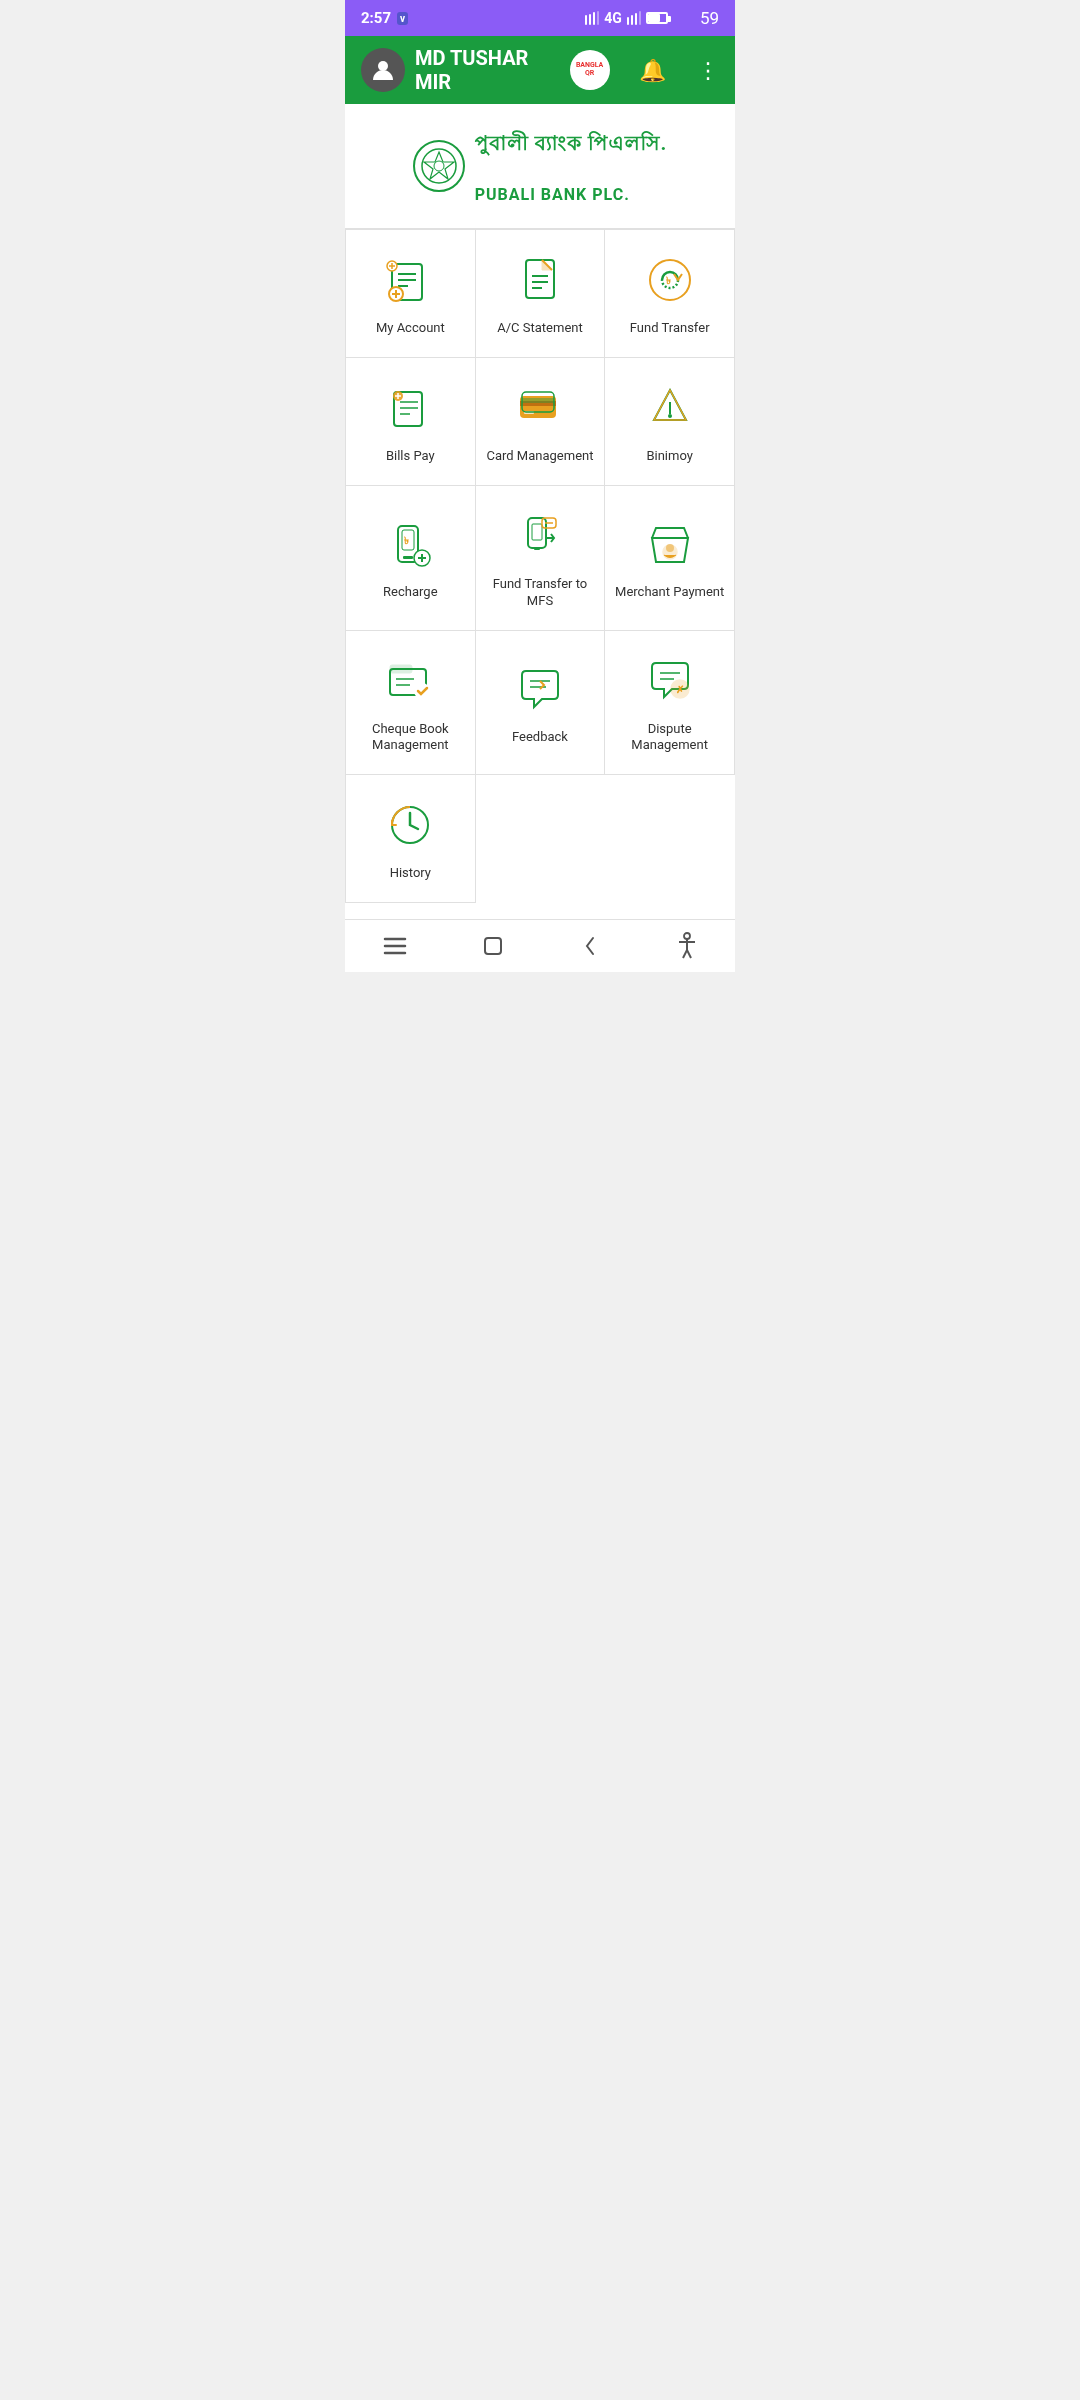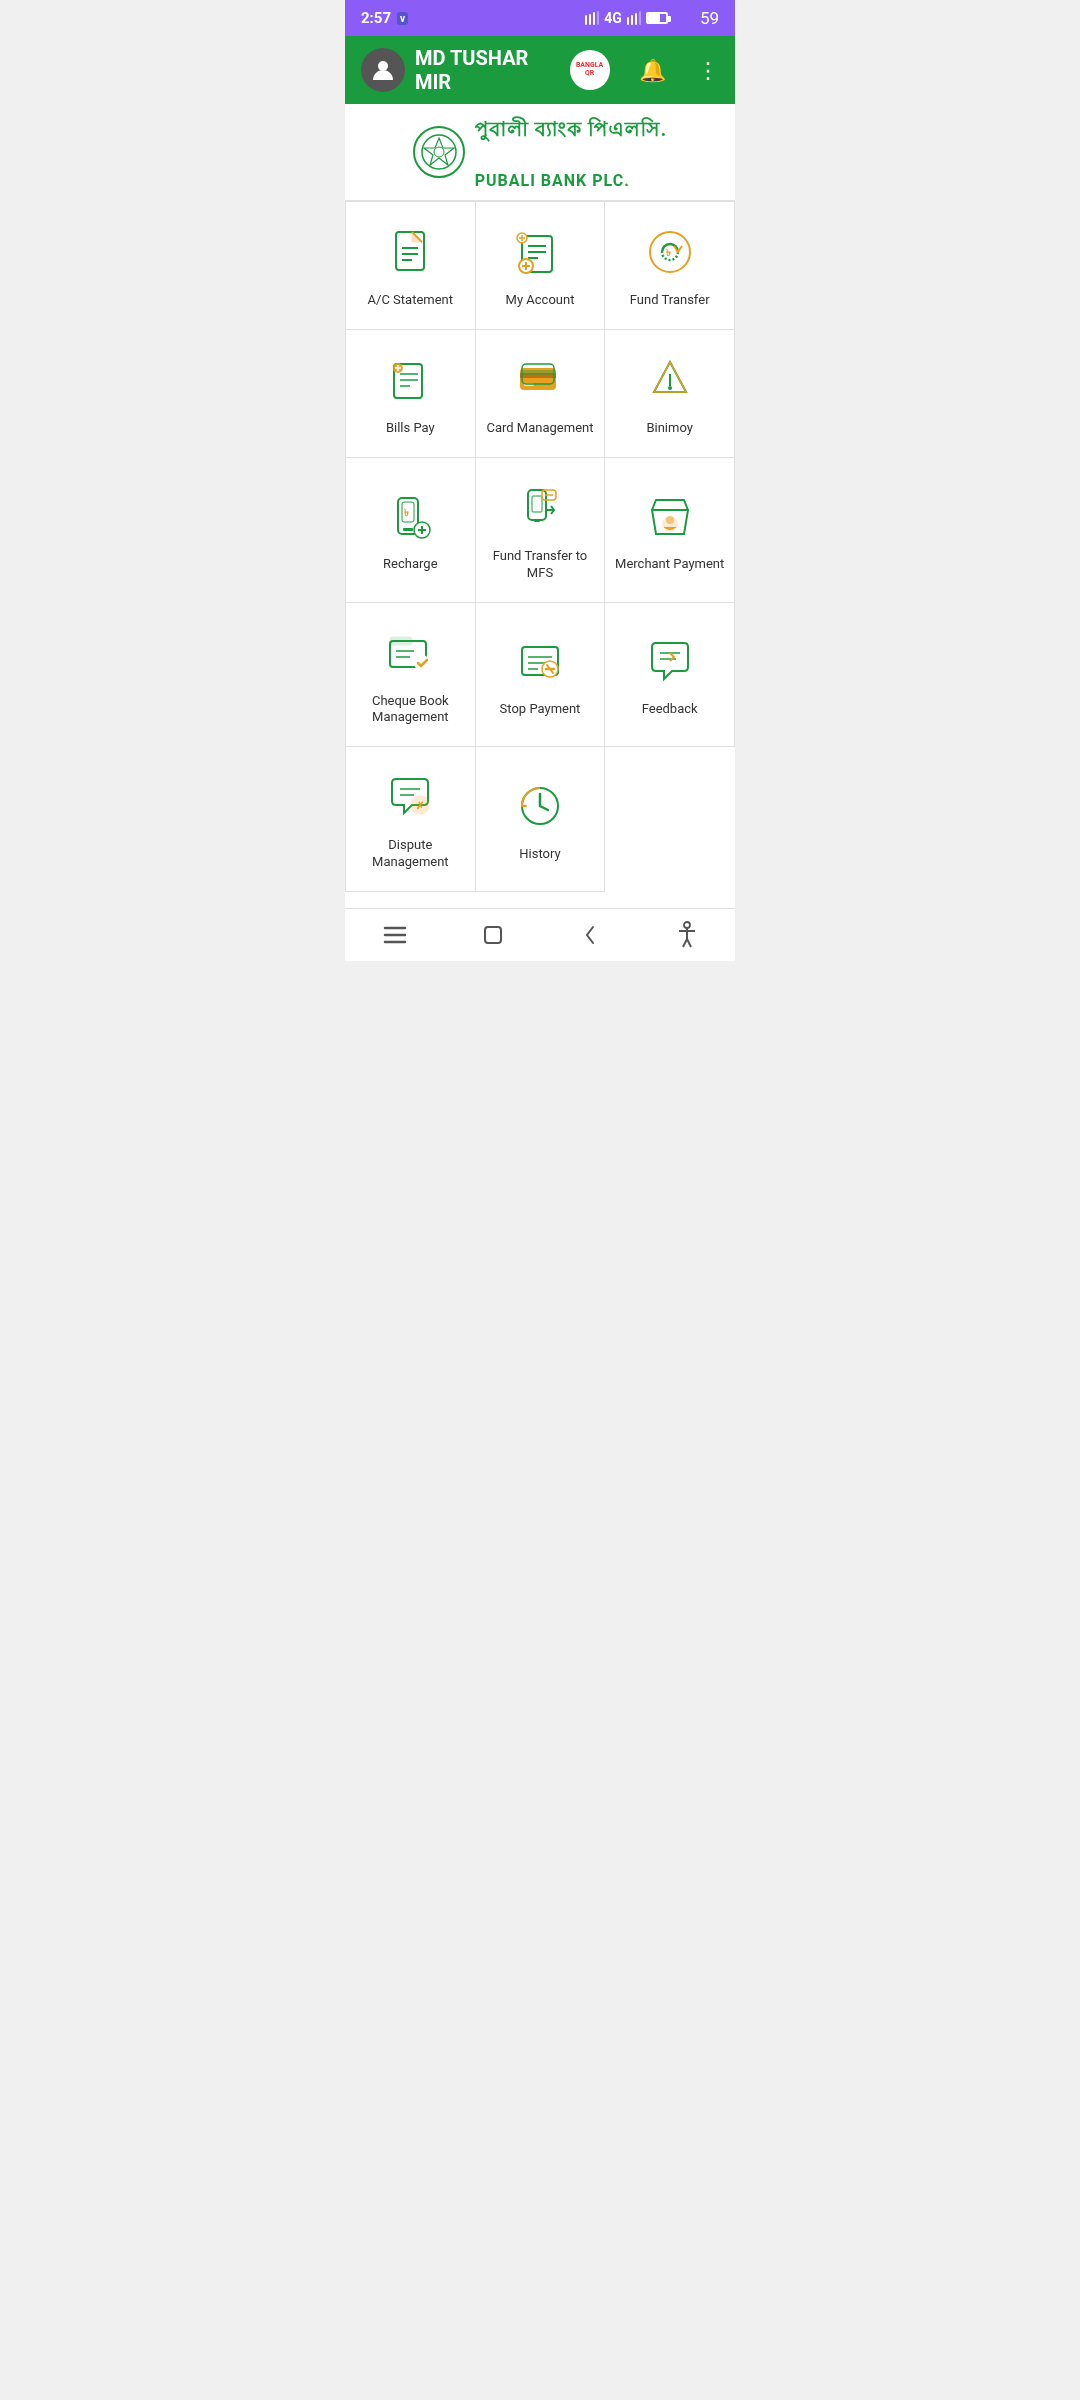--- a/index.html
+++ b/index.html
@@ -124,21 +124,21 @@
       background: white;
       margin: 0;
       padding-bottom: 16px;
     }
 
     
     .bank-logo-section {
       display: flex;
       justify-content: center;
       align-items: center;
-      padding: 10px 16px;
+      padding: 24px 16px;
       border-bottom: 1px solid #e0e0e0;
     }
     .bank-logo-circle {
       width: 52px;
       height: 52px;
       border: 2px solid #1a9c3e;
       border-radius: 50%;
       display: flex;
       align-items: center;
       justify-content: center;
@@ -285,52 +285,52 @@
       <span class="bank-name-bangla">পুবালী ব্যাংক পিএলসি.</span>
       <span class="bank-name-english">PUBALI BANK PLC.</span>
     </div>
   </div>
 
   <div class="menu-grid">
 
     <div class="menu-item">
       <div class="menu-item-icon">
         <svg viewBox="0 0 52 52" fill="none">
-          <rect x="12" y="6" width="28" height="38" rx="3" stroke="#1a9c3e" stroke-width="2" fill="none"></rect>
-          <path d="M28 6 L38 16" stroke="#e8a020" stroke-width="2"></path>
-          <path d="M28 6 L28 16 L38 16" fill="#e8a020" opacity="0.3" stroke="#e8a020" stroke-width="1"></path>
-          <line x1="18" y1="22" x2="34" y2="22" stroke="#1a9c3e" stroke-width="2"></line>
-          <line x1="18" y1="28" x2="34" y2="28" stroke="#1a9c3e" stroke-width="2"></line>
-          <line x1="18" y1="34" x2="28" y2="34" stroke="#1a9c3e" stroke-width="2"></line>
-        </svg>
-      </div>
-      <span class="menu-item-label">A/C Statement</span>
-    </div>
-
-    <div class="menu-item">
-      <div class="menu-item-icon">
-        <svg viewBox="0 0 52 52" fill="none">
           <rect x="8" y="10" width="30" height="36" rx="3" stroke="#1a9c3e" stroke-width="2" fill="none"></rect>
           <line x1="14" y1="20" x2="32" y2="20" stroke="#1a9c3e" stroke-width="2"></line>
           <line x1="14" y1="26" x2="32" y2="26" stroke="#1a9c3e" stroke-width="2"></line>
           <line x1="14" y1="32" x2="24" y2="32" stroke="#1a9c3e" stroke-width="2"></line>
           <circle cx="12" cy="40" r="7" fill="white" stroke="#e8a020" stroke-width="2"></circle>
           <line x1="12" y1="36" x2="12" y2="44" stroke="#e8a020" stroke-width="2"></line>
           <line x1="8" y1="40" x2="16" y2="40" stroke="#e8a020" stroke-width="2"></line>
           <circle cx="8" cy="12" r="5" fill="white" stroke="#e8a020" stroke-width="1.5"></circle>
           <line x1="8" y1="9" x2="8" y2="15" stroke="#e8a020" stroke-width="1.5"></line>
           <line x1="5" y1="12" x2="11" y2="12" stroke="#e8a020" stroke-width="1.5"></line>
         </svg>
       </div>
       <span class="menu-item-label">My Account</span>
     </div>
 
     <div class="menu-item">
       <div class="menu-item-icon">
         <svg viewBox="0 0 52 52" fill="none">
+          <rect x="12" y="6" width="28" height="38" rx="3" stroke="#1a9c3e" stroke-width="2" fill="none"></rect>
+          <path d="M28 6 L38 16" stroke="#e8a020" stroke-width="2"></path>
+          <path d="M28 6 L28 16 L38 16" fill="#e8a020" opacity="0.3" stroke="#e8a020" stroke-width="1"></path>
+          <line x1="18" y1="22" x2="34" y2="22" stroke="#1a9c3e" stroke-width="2"></line>
+          <line x1="18" y1="28" x2="34" y2="28" stroke="#1a9c3e" stroke-width="2"></line>
+          <line x1="18" y1="34" x2="28" y2="34" stroke="#1a9c3e" stroke-width="2"></line>
+        </svg>
+      </div>
+      <span class="menu-item-label">A/C Statement</span>
+    </div>
+
+    <div class="menu-item">
+      <div class="menu-item-icon">
+        <svg viewBox="0 0 52 52" fill="none">
           <circle cx="26" cy="26" r="20" stroke="#e8a020" stroke-width="2" fill="none"></circle>
           <path d="M18 26 A8 8 0 0 1 34 26" stroke="#1a9c3e" stroke-width="2.5" fill="none"></path>
           <path d="M34 26 A8 8 0 0 1 18 26" stroke="#1a9c3e" stroke-width="2.5" fill="none" stroke-dasharray="2 2"></path>
           <text x="22" y="30" font-size="10" fill="#e8a020" font-weight="bold">৳</text>
           <path d="M30 20 L34 26 L38 20" stroke="#e8a020" stroke-width="2" fill="none"></path>
         </svg>
       </div>
       <span class="menu-item-label">Fund Transfer</span>
     </div>
 
@@ -423,34 +423,20 @@
           <line x1="12" y1="24" x2="30" y2="24" stroke="#1a9c3e" stroke-width="1.5"></line>
           <line x1="12" y1="30" x2="26" y2="30" stroke="#1a9c3e" stroke-width="1.5"></line>
           <circle cx="38" cy="36" r="8" fill="white"></circle>
           <path d="M34 36 L37 39 L43 33" stroke="#e8a020" stroke-width="2.5" fill="none" stroke-linecap="round"></path>
           <rect x="6" y="10" width="22" height="8" rx="2" fill="#1a9c3e" opacity="0.15" stroke="#1a9c3e" stroke-width="1"></rect>
         </svg>
       </div>
       <span class="menu-item-label">Cheque Book Management</span>
     </div>
 
-    <div class="menu-item">
-      <div class="menu-item-icon">
-        <svg viewBox="0 0 52 52" fill="none">
-          <rect x="8" y="12" width="36" height="28" rx="3" stroke="#1a9c3e" stroke-width="2" fill="none"></rect>
-          <line x1="14" y1="22" x2="38" y2="22" stroke="#1a9c3e" stroke-width="1.5"></line>
-          <line x1="14" y1="28" x2="32" y2="28" stroke="#1a9c3e" stroke-width="1.5"></line>
-          <line x1="14" y1="34" x2="24" y2="34" stroke="#1a9c3e" stroke-width="1.5"></line>
-          <circle cx="36" cy="34" r="8" fill="white" stroke="#e8a020" stroke-width="1.5"></circle>
-          <line x1="32" y1="34" x2="40" y2="34" stroke="#e8a020" stroke-width="2.5" stroke-linecap="round"></line>
-          <line x1="33" y1="30" x2="39" y2="38" stroke="#e8a020" stroke-width="2" stroke-linecap="round"></line>
-        </svg>
-      </div>
-      <span class="menu-item-label">Stop Payment</span>
-    </div>
 
 
     <div class="menu-item">
       <div class="menu-item-icon">
         <svg viewBox="0 0 52 52" fill="none">
           <path d="M8 12 Q8 8 12 8 L40 8 Q44 8 44 12 L44 32 Q44 36 40 36 L28 36 L20 44 L20 36 L12 36 Q8 36 8 32 Z" stroke="#1a9c3e" stroke-width="2" fill="none"></path>
           <line x1="16" y1="18" x2="36" y2="18" stroke="#1a9c3e" stroke-width="1.5"></line>
           <line x1="16" y1="24" x2="32" y2="24" stroke="#1a9c3e" stroke-width="1.5"></line>
           <path d="M26 18 L30 22 L26 26" stroke="#e8a020" stroke-width="2" fill="none"></path>
         </svg>

